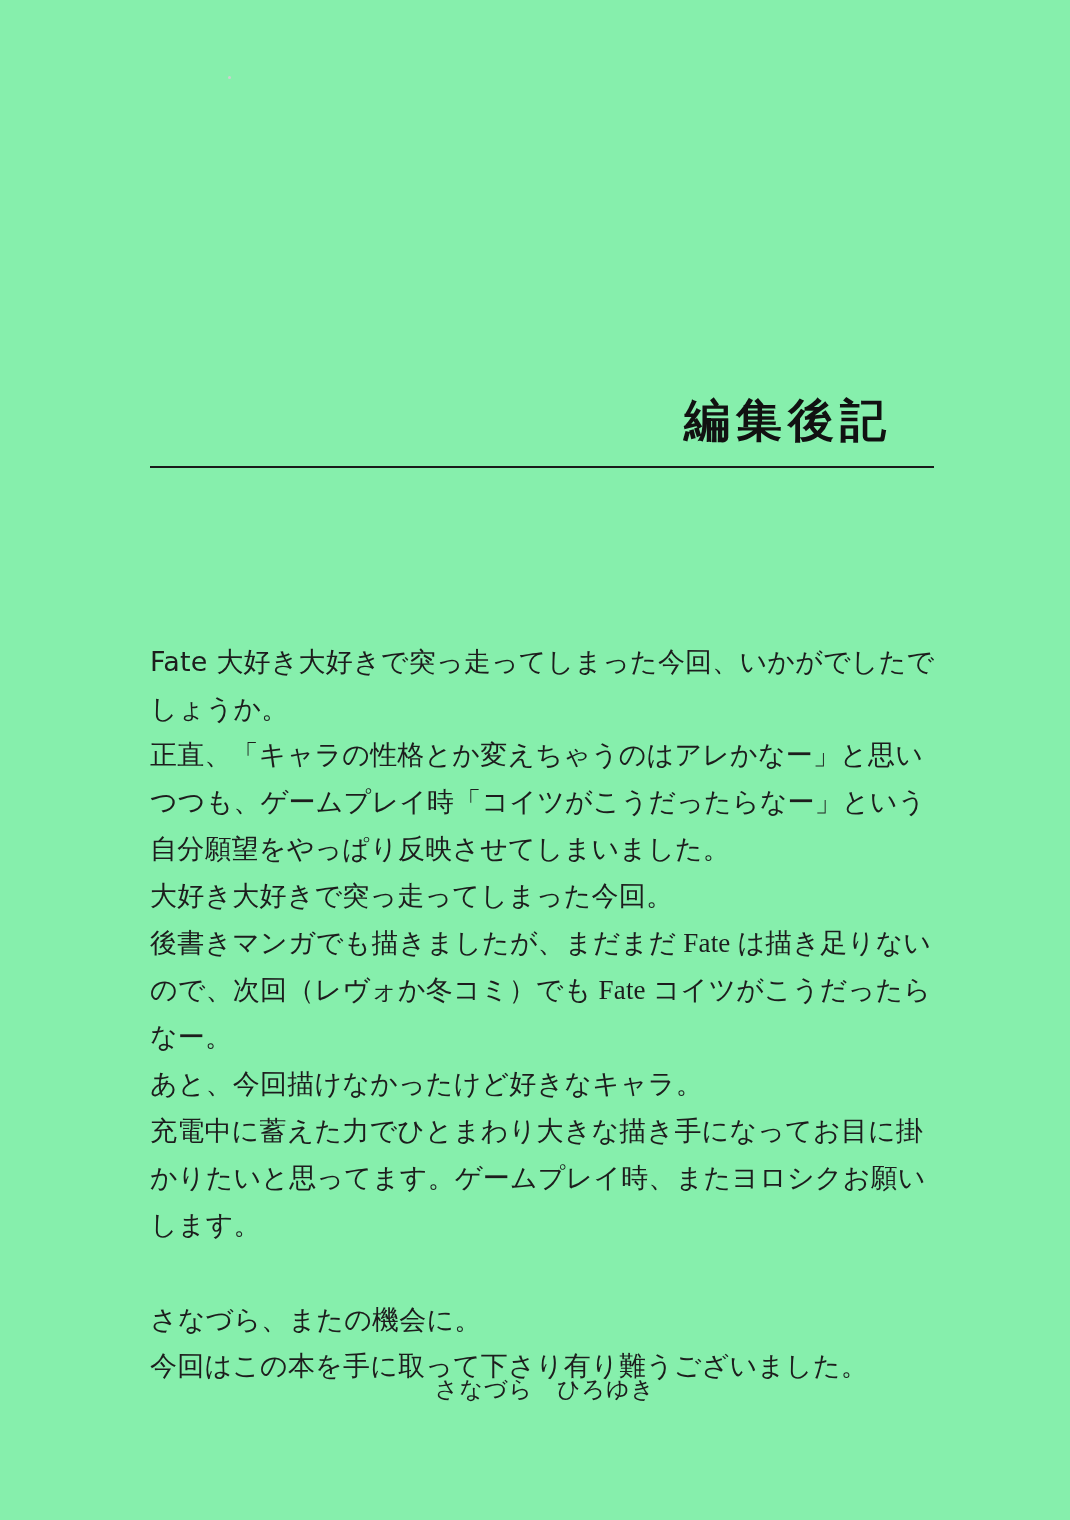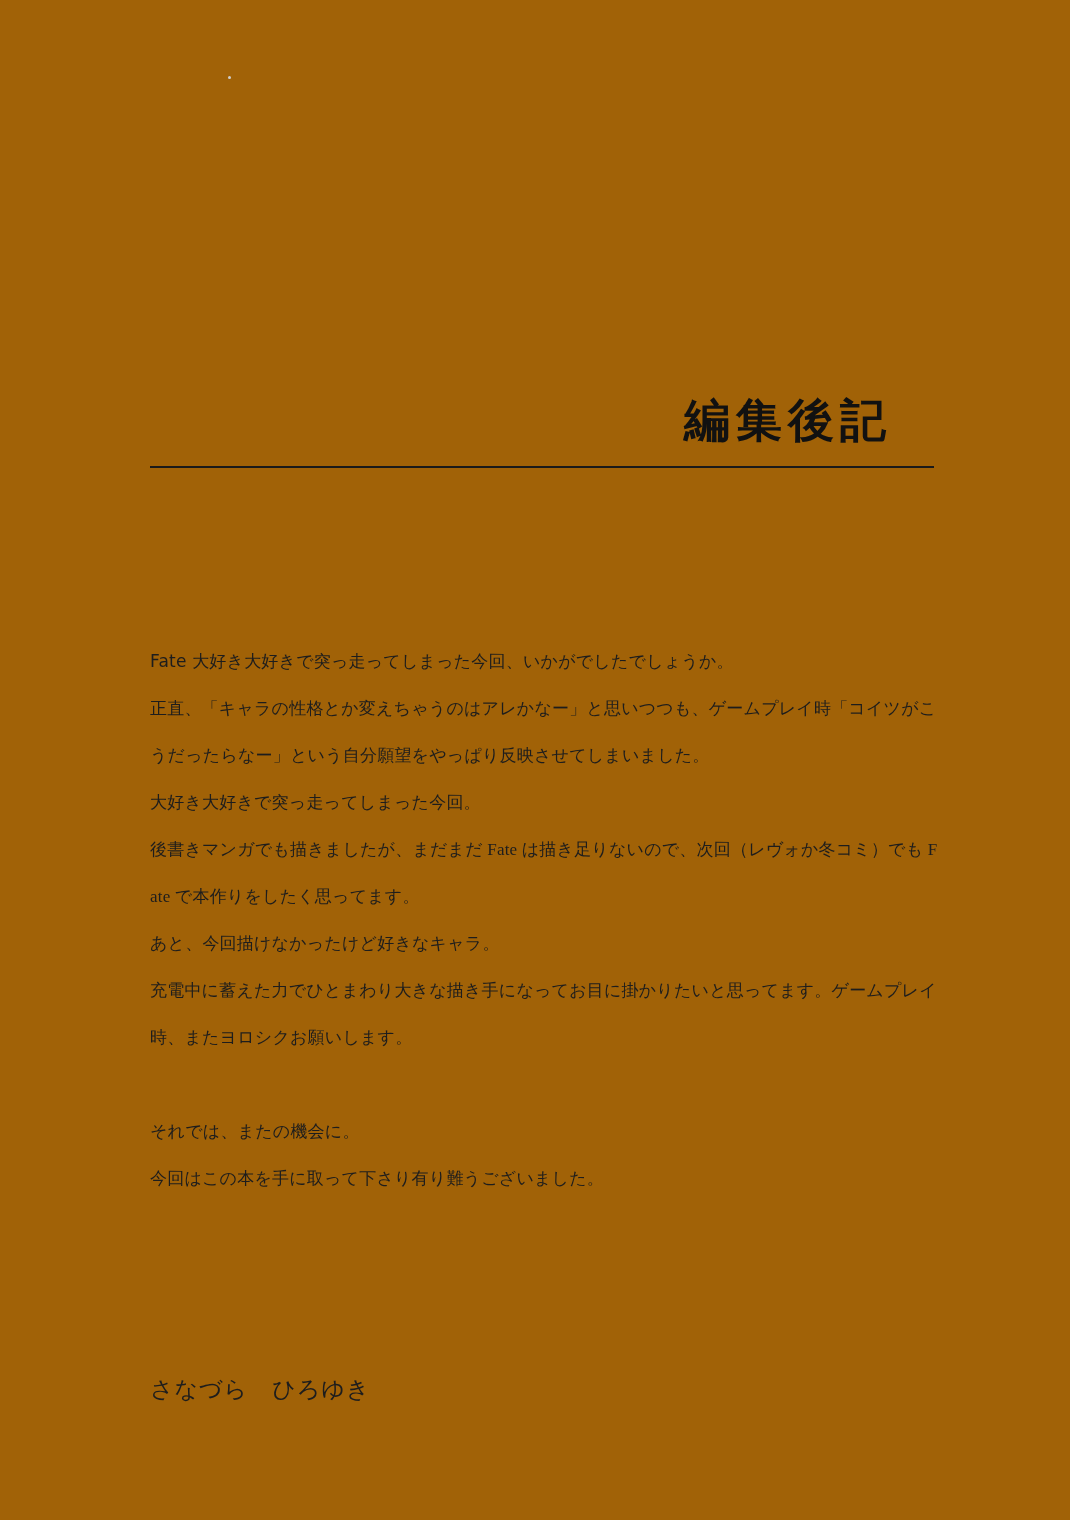--- a/index.html
+++ b/index.html
@@ -11,21 +11,21 @@
     width: 1070px;
     height: 1520px;
     position: relative;
     overflow: hidden;
     font-family: "DejaVu Sans", "Liberation Sans", sans-serif;
     color: #1a1a1a;
   }
   .page {
     position: absolute;
     inset: 0;
-    background: #a16207;
+    background: #86efac;
   }
 
   
   .heading-block {
     position: absolute;
     left: 150px;
     top: 392px;
     width: 784px;
   }
   .heading-title {
@@ -46,21 +46,21 @@
   }
 
   
   .body-block {
     position: absolute;
     left: 150px;
     top: 638px;
     width: 790px;
   }
   .para {
-    font-size: 17px;
+    font-size: 27px;
     line-height: 47px;
     letter-spacing: 0.2px;
     color: #1d1d1d;
     text-align: left;
     white-space: pre-wrap;
     word-break: break-all;
   }
   .para + .para {
     margin-top: 0;
     font-family: Liberation Serif, serif;
@@ -68,21 +68,21 @@
   .gap {
     height: 47px;
   }
 
   
   .signature {
     position: absolute;
     left: 150px;
     top: 1372px;
     width: 790px;
-    text-align: left;
+    text-align: center;
     font-size: 23px;
     line-height: 34px;
     letter-spacing: 1px;
     color: #1d1d1d;
     padding-right: 12px;
   }
 
   
   .speck {
     position: absolute;
@@ -103,23 +103,23 @@
 
   <div class="heading-block">
     <div class="heading-title">編集後記</div>
     <div class="heading-rule"></div>
   </div>
 
   <div class="body-block">
     <div class="para">Fate 大好き大好きで突っ走ってしまった今回、いかがでしたでしょうか。</div>
     <div class="para">正直、「キャラの性格とか変えちゃうのはアレかなー」と思いつつも、ゲームプレイ時「コイツがこうだったらなー」という自分願望をやっぱり反映させてしまいました。</div>
     <div class="para">大好き大好きで突っ走ってしまった今回。</div>
-    <div class="para">後書きマンガでも描きましたが、まだまだ Fate は描き足りないので、次回（レヴォか冬コミ）でも Fate で本作りをしたく思ってます。</div>
+    <div class="para">後書きマンガでも描きましたが、まだまだ Fate は描き足りないので、次回（レヴォか冬コミ）でも Fate コイツがこうだったらなー。</div>
     <div class="para">あと、今回描けなかったけど好きなキャラ。</div>
     <div class="para">充電中に蓄えた力でひとまわり大きな描き手になってお目に掛かりたいと思ってます。ゲームプレイ時、またヨロシクお願いします。</div>
     <div class="gap"></div>
-    <div class="para">それでは、またの機会に。</div>
+    <div class="para">さなづら、またの機会に。</div>
     <div class="para">今回はこの本を手に取って下さり有り難うございました。</div>
   </div>
 
   <div class="signature">さなづら　ひろゆき</div>
 
 </div>
 
 </body></html>

